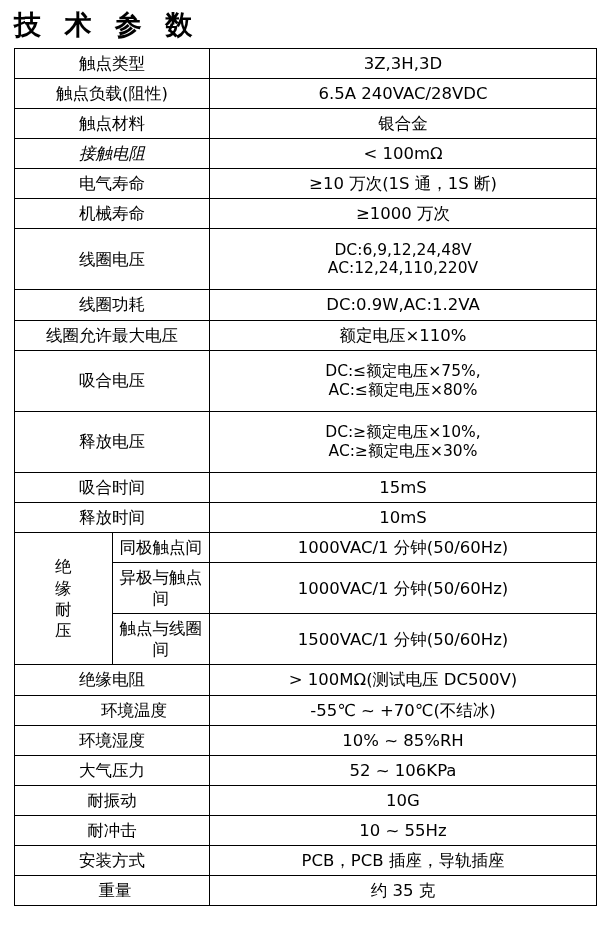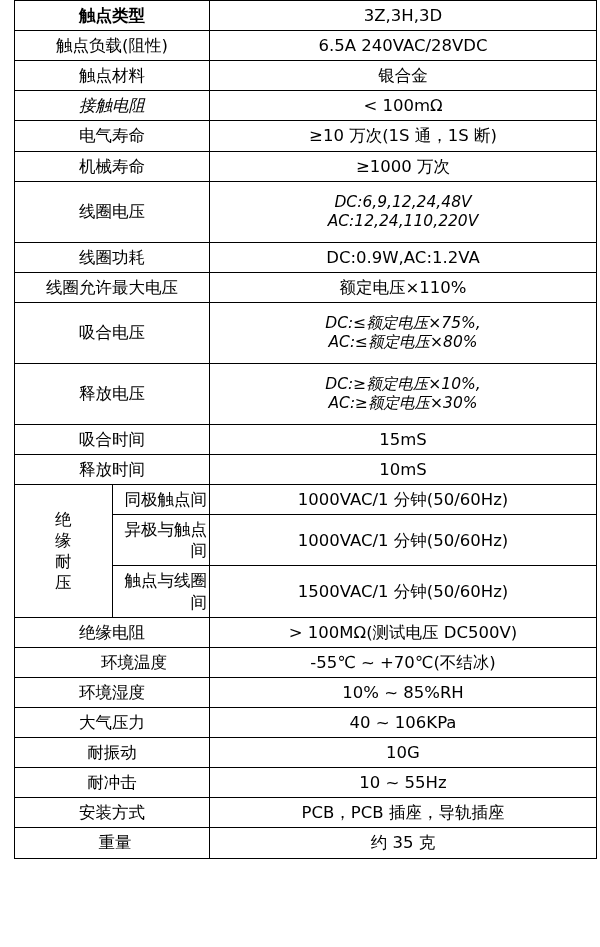--- a/index.html
+++ b/index.html
@@ -56,46 +56,45 @@
   }
   td.side .vert {
     display: block;
     width: 17px;
     margin: 0 auto;
     word-break: break-all;
     white-space: normal;
   }
   td.label.narrow {
     width: 164px;
-    text-align: right;
   }
   .two-line {
     display: block;
     font-size: 16.5px;
     line-height: 1.2;
   }
   .sub {
     font-size: 15.5px;
     line-height: 1.2;
   }
   .xtall {
     height: 52px;
-    font-style: italic;
   }
 </style>
 </head>
 <body>
 
 <div class="page">
 
+  <div class="doc-title">技 术 参 数</div>
 
   <table class="spec">
     <tbody>
         <tr>
-          <td class="label" colspan="2" style="width: 190px; font-weight: bold;">触点类型</td>
+          <td class="label" colspan="2" style="width: 190px;">触点类型</td>
           <td class="value"><span>3Z,3H,3D</span></td>
         </tr>
         <tr>
           <td class="label" colspan="2" style="width: 190px;">触点负载(阻性)</td>
           <td class="value"><span>6.5A 240VAC/28VDC</span></td>
         </tr>
         <tr>
           <td class="label" colspan="2" style="width: 190px;">触点材料</td>
           <td class="value"><span>银合金</span></td>
         </tr>
@@ -170,21 +169,21 @@
         <tr>
           <td class="label" colspan="2" style="width: 190px; padding-left: 46px;">环境温度</td>
           <td class="value"><span>-55℃ ~ +70℃(不结冰)</span></td>
         </tr>
         <tr>
           <td class="label" colspan="2" style="width: 190px;">环境湿度</td>
           <td class="value"><span>10% ~ 85%RH</span></td>
         </tr>
         <tr>
           <td class="label" colspan="2" style="width: 190px;">大气压力</td>
-          <td class="value"><span>40 ~ 106KPa</span></td>
+          <td class="value"><span>52 ~ 106KPa</span></td>
         </tr>
         <tr>
           <td class="label" colspan="2" style="width: 190px;">耐振动</td>
           <td class="value"><span>10G</span></td>
         </tr>
         <tr>
           <td class="label" colspan="2" style="width: 190px;">耐冲击</td>
           <td class="value"><span>10 ~ 55Hz</span></td>
         </tr>
         <tr>

